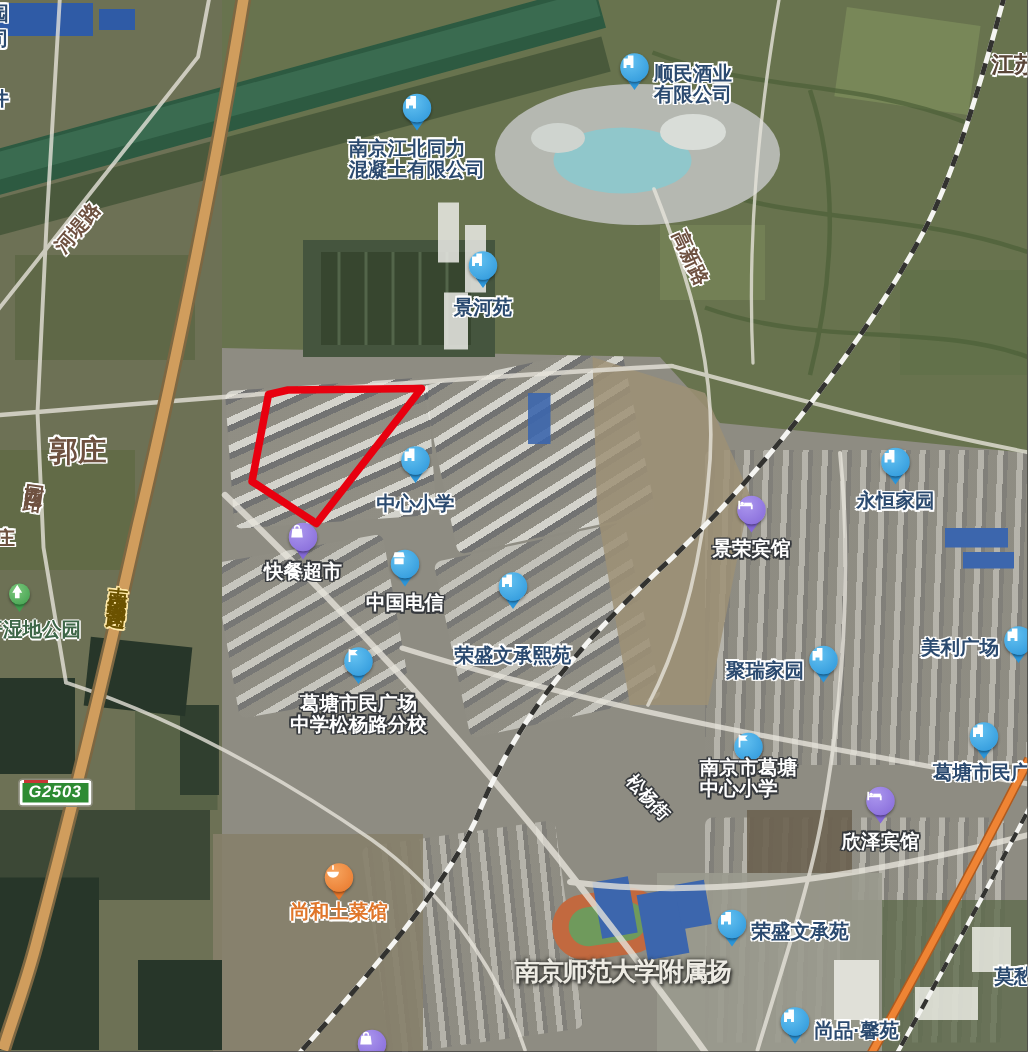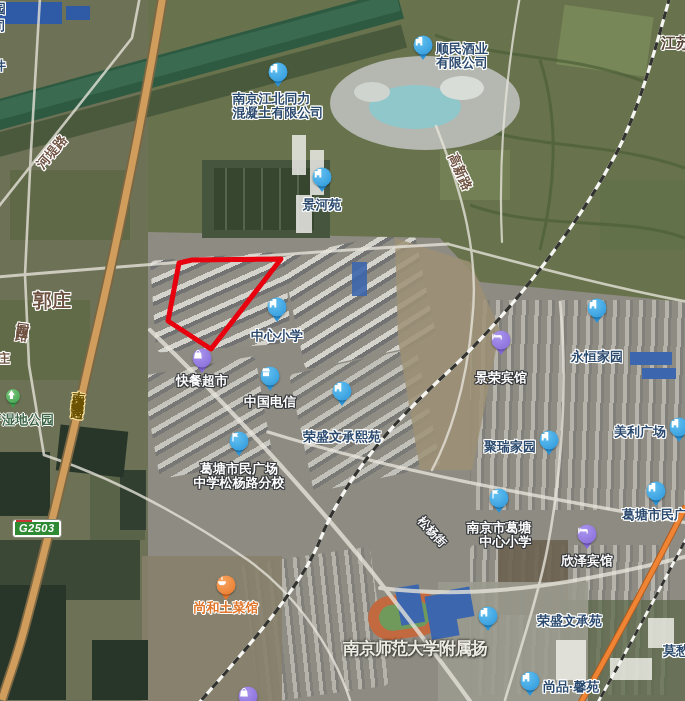--- a/index.html
+++ b/index.html
@@ -252,33 +252,33 @@
       <div class="poi-label t-white" style="left: 239px; top: 462px; transform: translateX(-50%); text-align: center;">
         <div>葛塘市民广场</div>
         <div>中学松杨路分校</div>
       </div>
       <div class="poi-bubble" style="left: 597px; top: 308px; background: radial-gradient(circle at 35% 30%, rgb(99, 193, 241), rgb(43, 149, 217));">
         <svg width="11" height="11" viewBox="0 0 10 10">
           <path d="M2,9V3.2H4.6V1.4H8V9H6.2V7.1H3.8V9Z" fill="#fff"></path>
         </svg>
       </div>
       <div class="poi-tail" style="left: 597px; top: 316px; border-top-color: rgb(43, 149, 217);"></div>
-      <div class="poi-label t-navy" style="left: 597px; top: 327px; transform: translateX(-50%); text-align: center; margin-top: 23px;">
+      <div class="poi-label t-navy" style="left: 597px; top: 327px; transform: translateX(-50%); text-align: center;">
         <div>永恒家园</div>
       </div>
       <div class="poi-bubble" style="left: 501px; top: 340px; background: radial-gradient(circle at 35% 30%, rgb(171, 150, 238), rgb(132, 104, 216));">
         <svg width="11" height="11" viewBox="0 0 10 10">
           <path d="M1.2,3V8.2" stroke="#fff" stroke-width="1.1"></path>
           <circle cx="3" cy="4.6" r="1" fill="#fff"></circle>
           <path d="M1.2,5.8H8.8V8.2" stroke="#fff" stroke-width="1.1" fill="none"></path>
           <rect x="4.2" y="4.2" width="4.6" height="1.6" fill="#fff"></rect>
         </svg>
       </div>
       <div class="poi-tail" style="left: 501px; top: 348px; border-top-color: rgb(132, 104, 216);"></div>
-      <div class="poi-label t-white" style="left: 501px; top: 371px; transform: translateX(-50%); ">
+      <div class="poi-label t-white" style="left: 501px; top: 359px; transform: translateX(-50%); ">
         <div>景荣宾馆</div>
       </div>
       <div class="poi-bubble" style="left: 679px; top: 427px; background: radial-gradient(circle at 35% 30%, rgb(99, 193, 241), rgb(43, 149, 217));">
         <svg width="11" height="11" viewBox="0 0 10 10">
           <path d="M2,9V3.2H4.6V1.4H8V9H6.2V7.1H3.8V9Z" fill="#fff"></path>
         </svg>
       </div>
       <div class="poi-tail" style="left: 679px; top: 435px; border-top-color: rgb(43, 149, 217);"></div>
       <div class="poi-label t-navy" style="right: 19px; top: 425px;">
         <div>美利广场</div>
@@ -292,21 +292,21 @@
       <div class="poi-label t-navy" style="right: 149px; top: 440px;">
         <div>聚瑞家园</div>
       </div>
       <div class="poi-bubble" style="left: 499px; top: 498px; background: radial-gradient(circle at 35% 30%, rgb(99, 193, 241), rgb(43, 149, 217));">
         <svg width="11" height="11" viewBox="0 0 10 10">
           <path d="M3.2,1.2V9" stroke="#fff" stroke-width="1.1"></path>
           <path d="M3.2,1.6H8.2L6.6,3.2L8.2,4.8H3.2Z" fill="#fff"></path>
         </svg>
       </div>
       <div class="poi-tail" style="left: 499px; top: 506px; border-top-color: rgb(43, 149, 217);"></div>
-      <div class="poi-label t-white" style="left: 499px; top: 521px; transform: translateX(-50%); text-align: right;">
+      <div class="poi-label t-white" style="left: 499px; top: 505px; transform: translateX(-50%); text-align: left;">
         <div>南京市葛塘</div>
         <div>中心小学</div>
       </div>
       <div class="poi-bubble" style="left: 587px; top: 534px; background: radial-gradient(circle at 35% 30%, rgb(171, 150, 238), rgb(132, 104, 216));">
         <svg width="11" height="11" viewBox="0 0 10 10">
           <path d="M1.2,3V8.2" stroke="#fff" stroke-width="1.1"></path>
           <circle cx="3" cy="4.6" r="1" fill="#fff"></circle>
           <path d="M1.2,5.8H8.8V8.2" stroke="#fff" stroke-width="1.1" fill="none"></path>
           <rect x="4.2" y="4.2" width="4.6" height="1.6" fill="#fff"></rect>
         </svg>
@@ -323,21 +323,21 @@
       <div class="poi-tail" style="left: 656px; top: 499px; border-top-color: rgb(43, 149, 217);"></div>
       <div class="poi-label t-navy" style="left: 622px; top: 508px;">
         <div>葛塘市民广场</div>
       </div>
       <div class="poi-bubble" style="left: 488px; top: 616px; background: radial-gradient(circle at 35% 30%, rgb(99, 193, 241), rgb(43, 149, 217));">
         <svg width="11" height="11" viewBox="0 0 10 10">
           <path d="M2,9V3.2H4.6V1.4H8V9H6.2V7.1H3.8V9Z" fill="#fff"></path>
         </svg>
       </div>
       <div class="poi-tail" style="left: 488px; top: 624px; border-top-color: rgb(43, 149, 217);"></div>
-      <div class="poi-label t-navy" style="left: 501px; top: 614px; margin-left: 36px;">
+      <div class="poi-label t-navy" style="left: 501px; top: 614px;">
         <div>荣盛文承苑</div>
       </div>
       <div class="poi-bubble" style="left: 530px; top: 681px; background: radial-gradient(circle at 35% 30%, rgb(99, 193, 241), rgb(43, 149, 217));">
         <svg width="11" height="11" viewBox="0 0 10 10">
           <path d="M2,9V3.2H4.6V1.4H8V9H6.2V7.1H3.8V9Z" fill="#fff"></path>
         </svg>
       </div>
       <div class="poi-tail" style="left: 530px; top: 689px; border-top-color: rgb(43, 149, 217);"></div>
       <div class="poi-label t-navy" style="left: 543px; top: 680px;">
         <div>尚品·馨苑</div>

